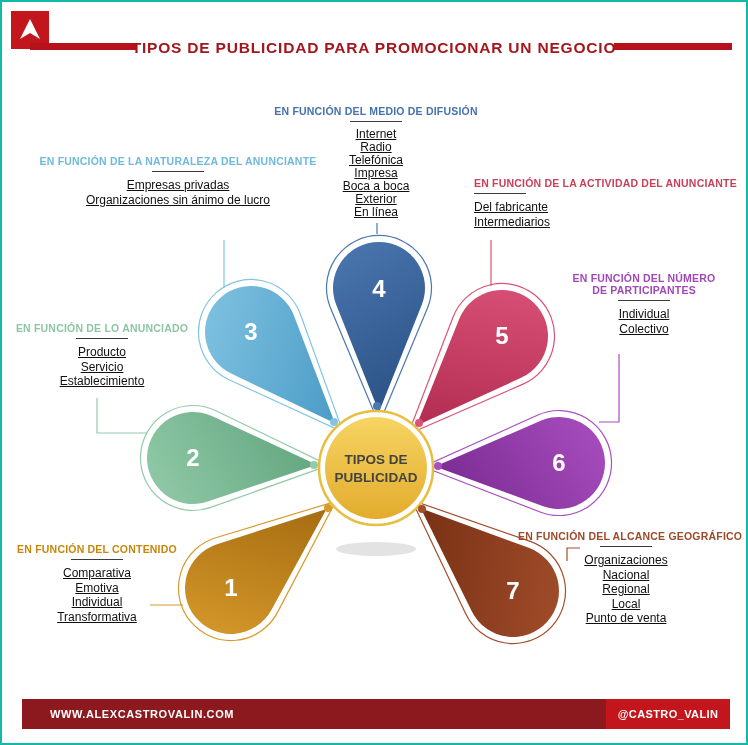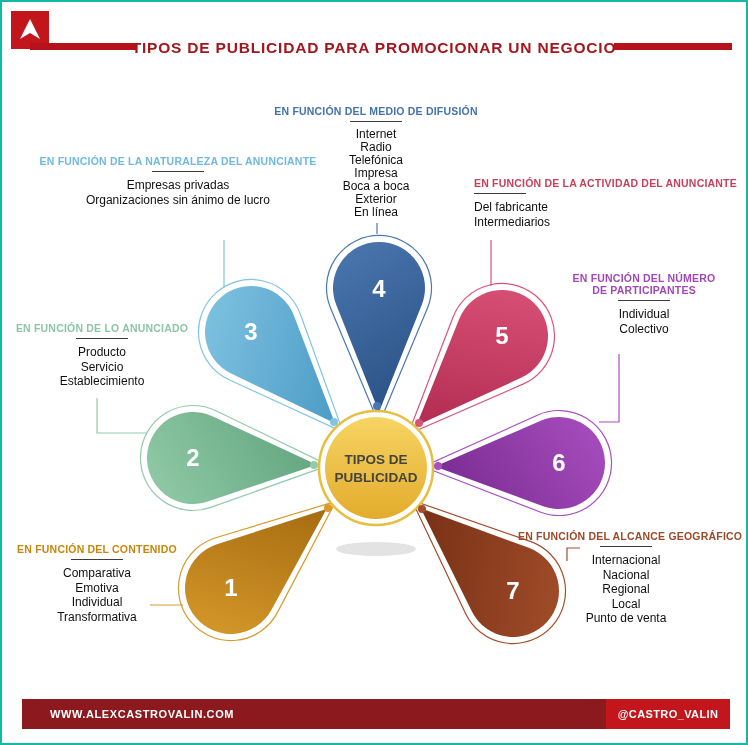--- a/index.html
+++ b/index.html
@@ -24,21 +24,21 @@
   .conn { fill:none; stroke-width:1.2; }
   .ring { fill:none; stroke-width:1.2; }
   .petal-num { font:700 24px "Liberation Sans", sans-serif; fill:#ffffff; text-anchor:middle; }
   .center-text { font:700 13.5px "Liberation Sans", sans-serif; text-anchor:middle; }
   .tblock { position:absolute; text-align:center; }
   .cat-heading { font-size:10.5px; font-weight:bold; letter-spacing:0.2px; }
   .nowrap { white-space:nowrap; }
   .rule { width:52px; height:1px; background:#3c3c3c; margin:4px auto 6px; }
   .tblock.left-align { text-align:left; }
   .tblock.left-align .rule { margin:4px 0 6px; }
-  .item { font-size:12px; line-height:14.5px; color:#101010; }
+  .item { font-size:12px; line-height:14.5px; color:#101010;text-decoration:underline; }
   .tight .item { line-height:13px; }
   .items { margin-top:2px; }
   .footer {
     position:absolute; left:20px; top:697px; width:708px; height:30px; display:flex;
   }
   .footer-left {
     flex:1; display:flex; align-items:center; padding-left:28px;
     color:#ffffff; font-size:11px; font-weight:bold; letter-spacing:0.6px;
   }
   .footer-right {
@@ -216,21 +216,21 @@
       <div class="item">Emotiva</div>
       <div class="item">Individual</div>
       <div class="item">Transformativa</div>
     </div>
   </div>
 
   <div class="tblock" style="left:516px; top:528px; width:216px;">
     <div class="cat-heading nowrap" style="color: rgb(156, 74, 40);">EN FUNCIÓN DEL ALCANCE GEOGRÁFICO</div>
     <div class="rule"></div>
     <div class="items">
-      <div class="item">Internacional</div>
+      <div class="item">Organizaciones</div>
       <div class="item">Nacional</div>
       <div class="item">Regional</div>
       <div class="item">Local</div>
       <div class="item">Punto de venta</div>
     </div>
   </div>
 
   <div class="footer">
     <div class="footer-left" style="background: rgb(140, 25, 29);">WWW.ALEXCASTROVALIN.COM</div>
     <div class="footer-right" style="background: rgb(195, 22, 28);">@CASTRO_VALIN</div>

